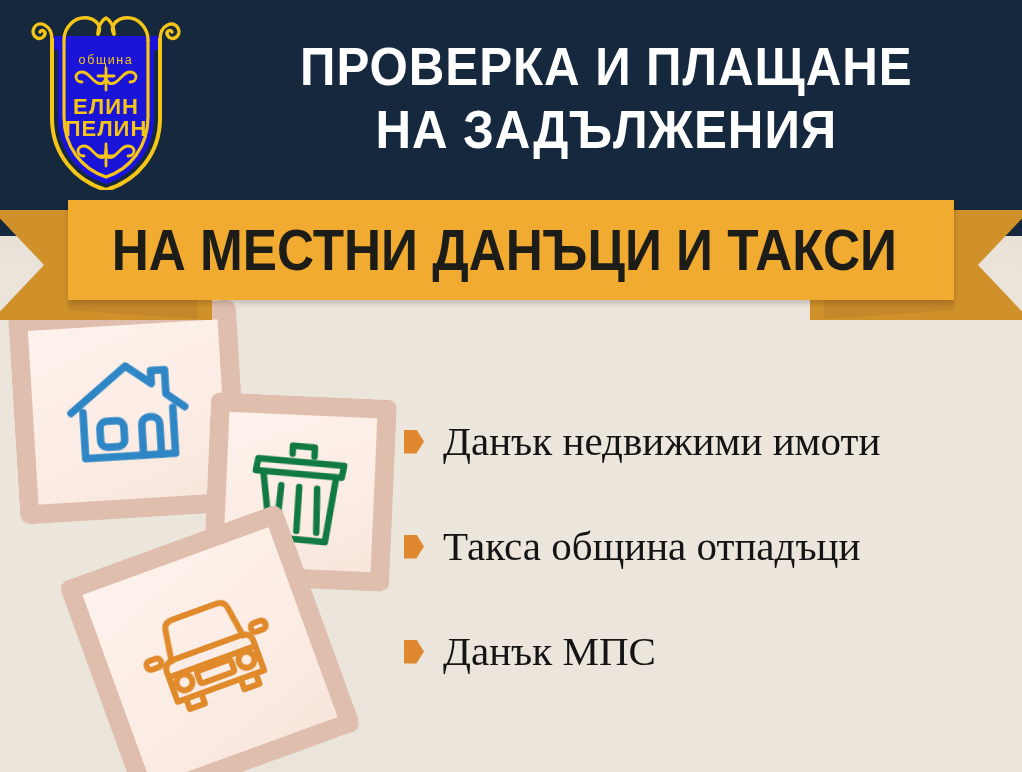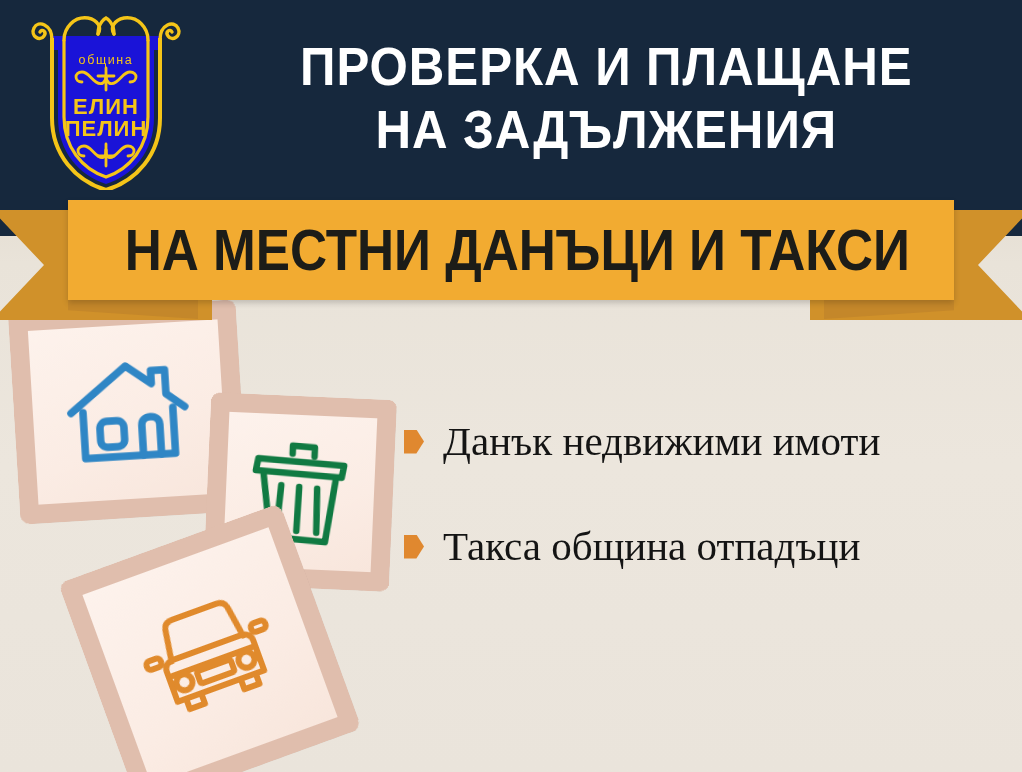--- a/index.html
+++ b/index.html
@@ -77,21 +77,21 @@
     width:130px; height:22px;
     background:#c4872a;
   }
   .ribbon-fold.left{ left:68px; clip-path:polygon(0 0, 100% 0, 100% 100%, 0 60%); }
   .ribbon-fold.right{ right:68px; clip-path:polygon(0 0, 100% 0, 100% 60%, 0 100%); }
 
   .ribbon-band{
     position:absolute; left:68px; top:4px;
     width:886px; height:100px;
     background:#f2ab31;
-    display:flex; align-items:center; justify-content:flex-end;
+    display:flex; align-items:center; justify-content:flex-start;
     box-shadow:0 3px 6px rgba(0,0,0,.18);
   }
   .ribbon-text{
     color:#1c1c18;
     font-family:"Liberation Sans Narrow","Liberation Sans", sans-serif;
     font-weight:bold;
     font-size:57px;
     letter-spacing:0px;
     transform:scaleX(0.90);
     white-space:nowrap;
@@ -267,15 +267,19 @@
 
   <div class="tax-list">
     <div class="tax-item">
       <span class="bullet"></span>
       <span class="tax-label">Данък недвижими имоти</span>
     </div>
     <div class="tax-item">
       <span class="bullet"></span>
       <span class="tax-label">Такса община отпадъци</span>
     </div>
+    <div class="tax-item">
+      <span class="bullet"></span>
+      <span class="tax-label">Данък МПС</span>
+    </div>
   </div>
 
 </div>
 
 </body></html>

